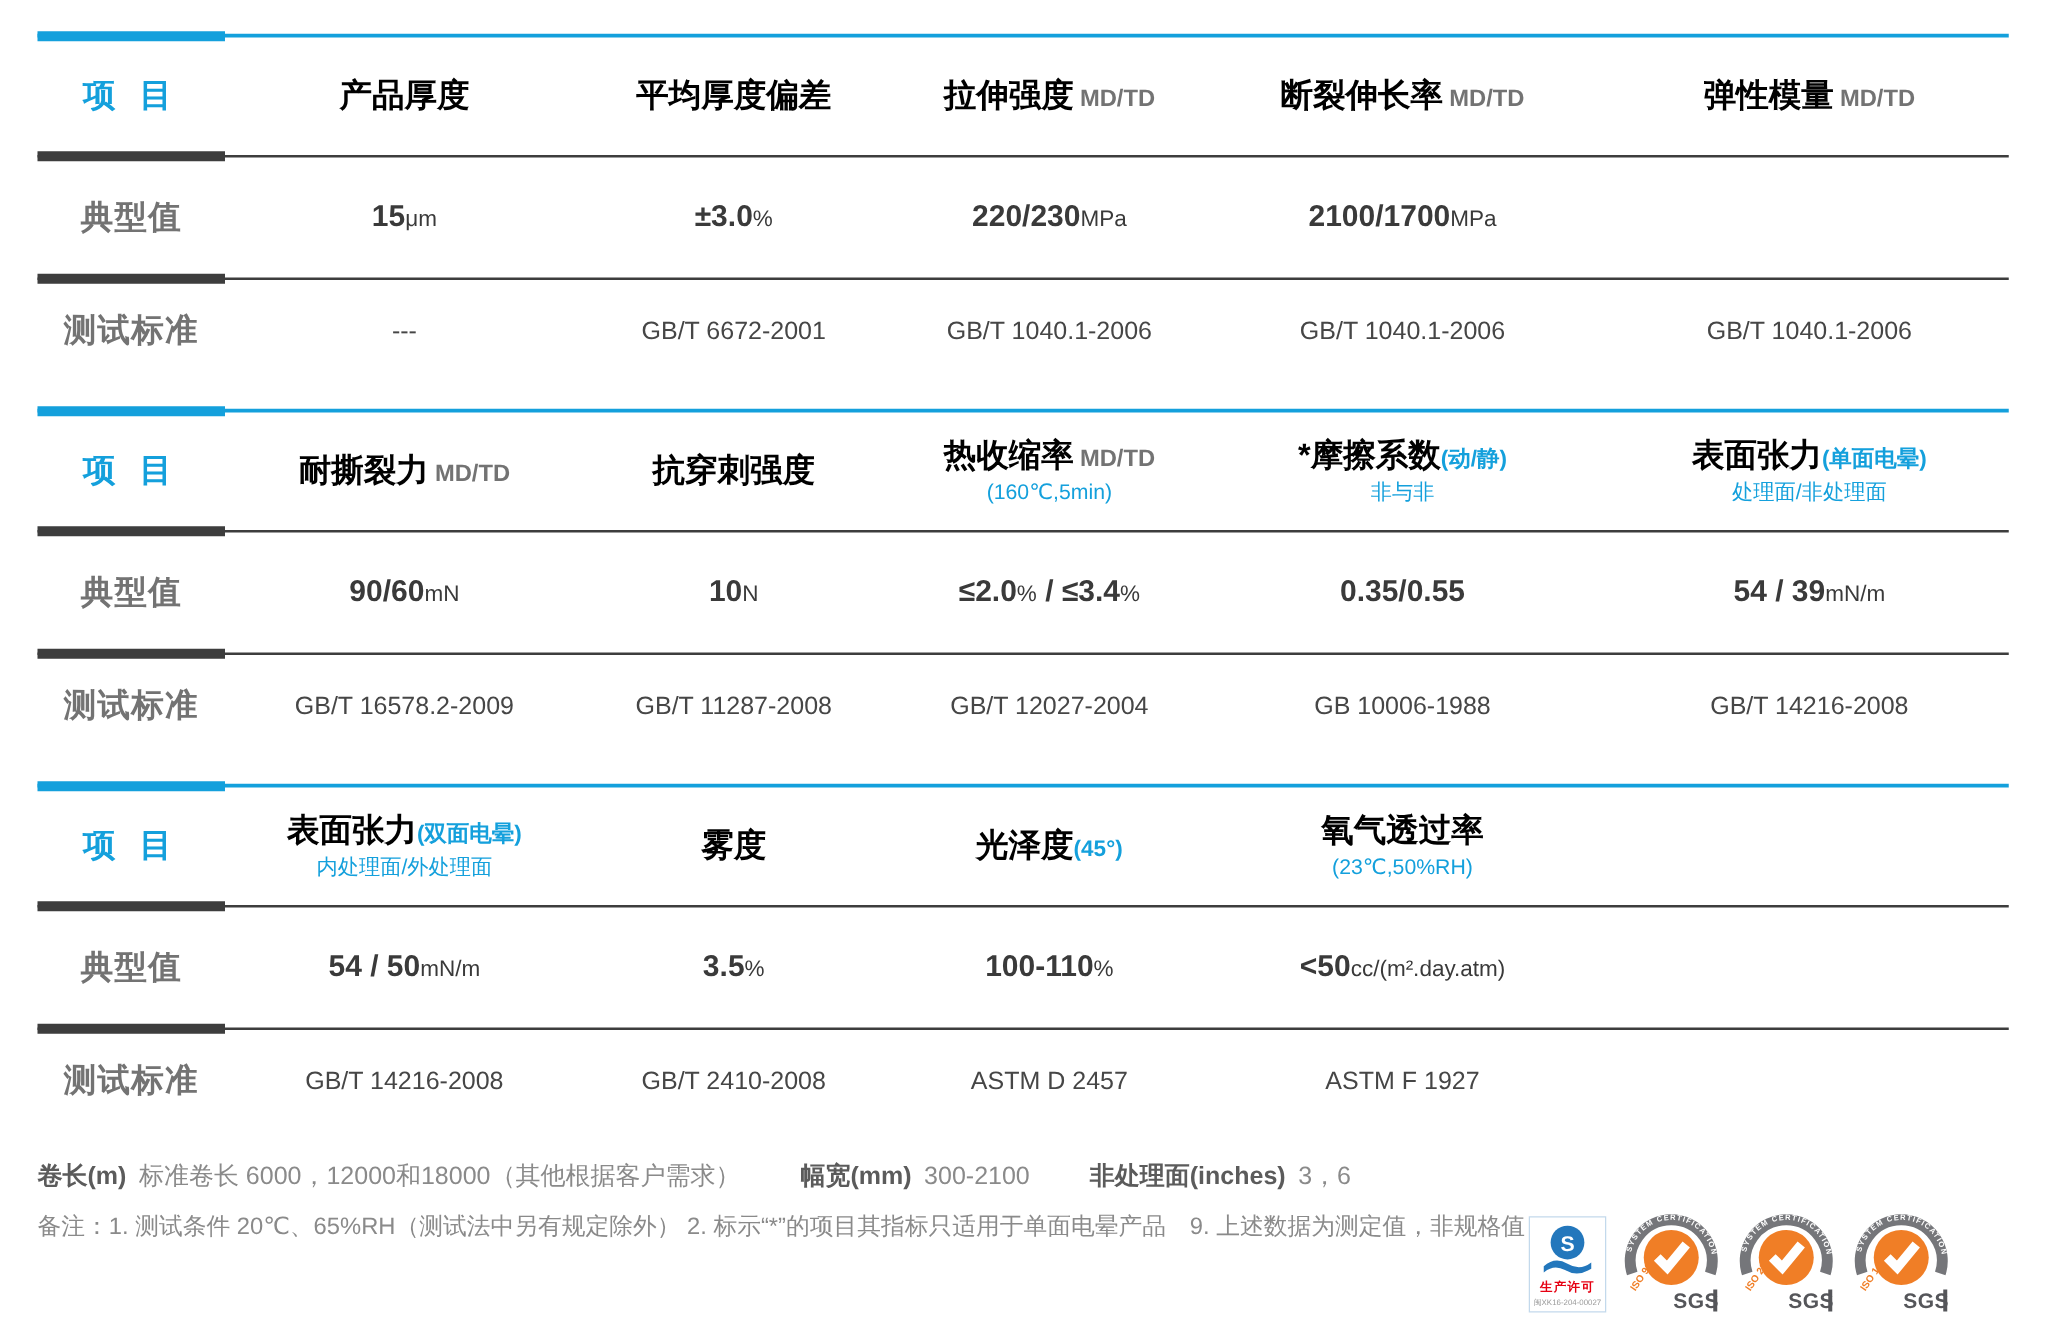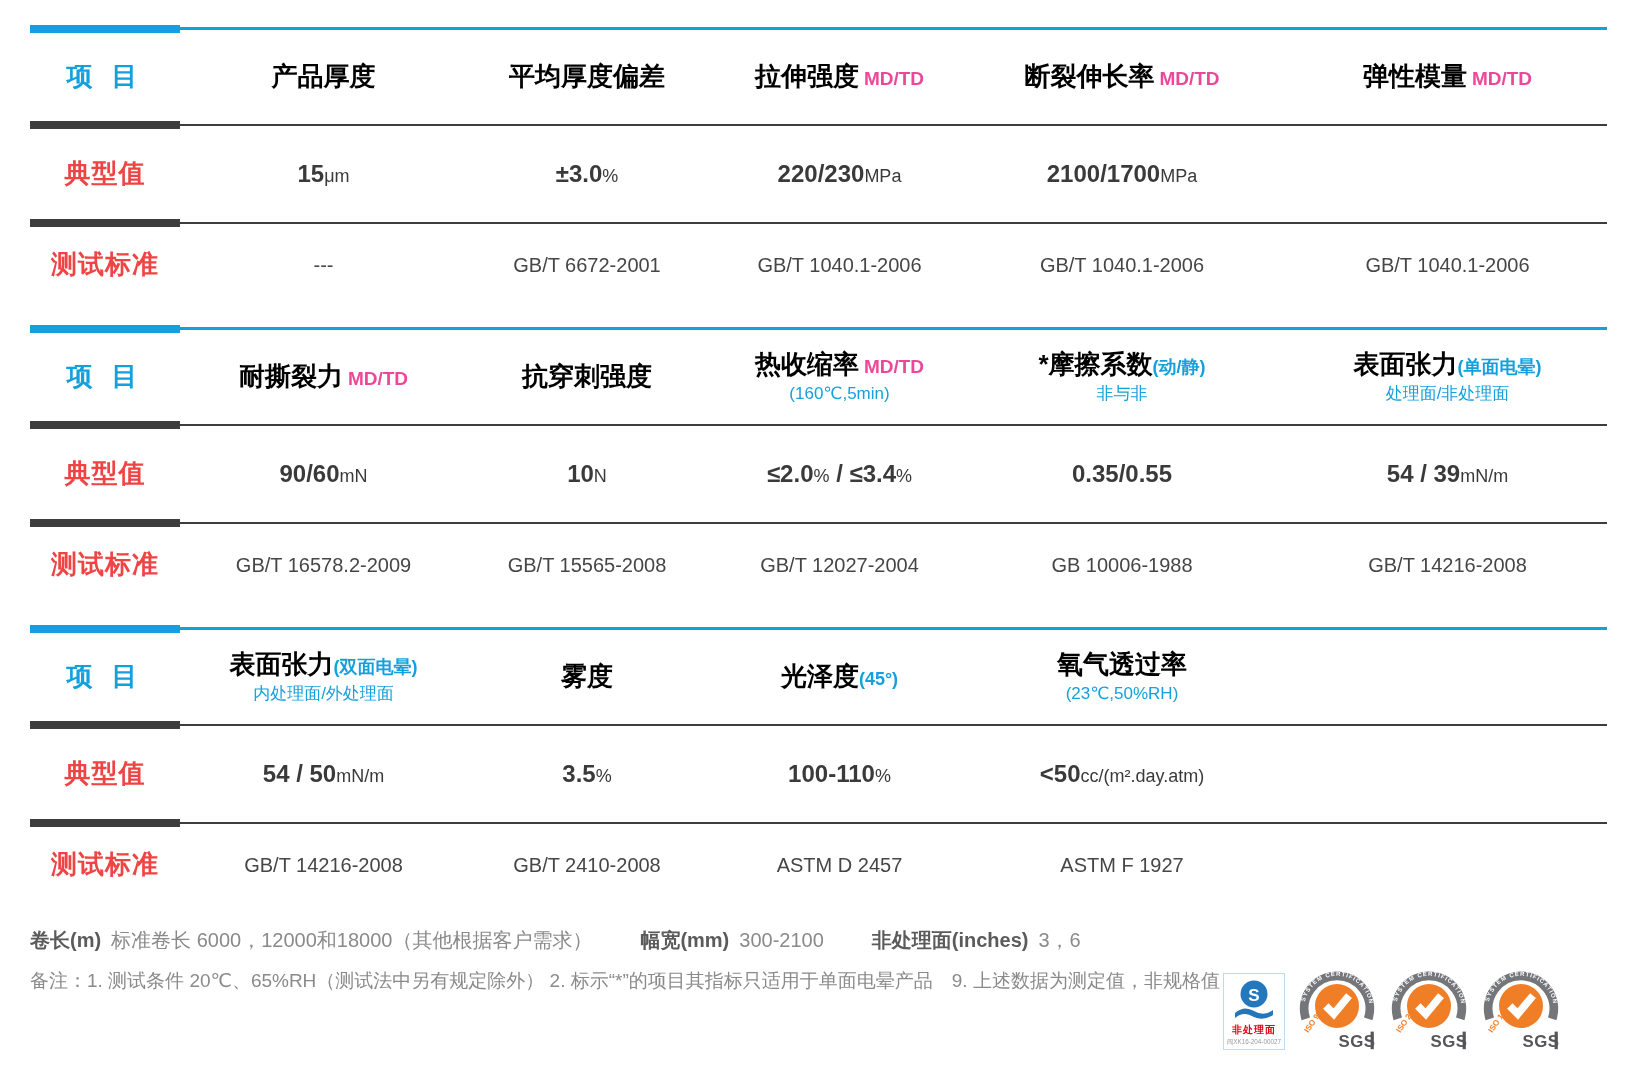--- a/index.html
+++ b/index.html
@@ -22,27 +22,27 @@
 
   .section { margin-bottom:22px; }
   .row { display:grid; grid-template-columns:150px 287px 240px 265px 300px 351px; }
   .row.header   { height:88px; }
   .row.values   { height:90px; }
   .row.standards{ height:76px; }
   .cell {
     display:flex; flex-direction:column; align-items:center; justify-content:center;
     text-align:center; line-height:1.15;
   }
-  .rlabel { font-size:26px; font-weight:bold; color:#ef4444; letter-spacing:1px; }
+  .rlabel { font-size:26px; font-weight:bold; color:#737373; letter-spacing:1px; }
   .rlabel.blue { color:#14A0DC; letter-spacing:6px; }
 
   .hline1 { white-space:nowrap; }
   .hmain  { font-size:26px; font-weight:bold; color:#000000; }
   .hparen { font-size:18px; font-weight:bold; color:#14A0DC; }
-  .htail  { font-size:19px; font-weight:bold; color:#ec4899; margin-left:5px; }
+  .htail  { font-size:19px; font-weight:bold; color:#737373; margin-left:5px; }
   .hsub   { font-size:17px; font-weight:normal; color:#14A0DC; margin-top:4px; white-space:nowrap; }
 
   .vline { white-space:nowrap; }
   .vb { font-size:24px; font-weight:bold; color:#3a3a3a; }
   .vu { font-size:18px; font-weight:normal; color:#3a3a3a; }
 
   .std { font-size:20px; color:#464646; }
 
   .footer { margin-top:24px; }
   .spec-line { display:flex; gap:48px; font-size:20px; color:#8a8a8a; align-items:baseline; }
@@ -193,21 +193,21 @@
           <div class="cap"></div>
         </div>
         <div class="row standards">
           <div class="cell">
             <span class="rlabel">测试标准</span>
           </div>
           <div class="cell">
             <span class="std">GB/T 16578.2-2009</span>
           </div>
           <div class="cell">
-            <span class="std">GB/T 15565-2008</span>
+            <span class="std">GB/T 11287-2008</span>
           </div>
           <div class="cell">
             <span class="std">GB/T 12027-2004</span>
           </div>
           <div class="cell">
             <span class="std">GB 10006-1988</span>
           </div>
           <div class="cell">
             <span class="std">GB/T 14216-2008</span>
           </div>
@@ -297,21 +297,21 @@
   </div>
 </div>
 
 <div class="badges" id="badges">
   <div class="qs-badge">
     <svg width="48" height="46" viewBox="0 0 48 46">
       <circle cx="24" cy="17" r="13.5" fill="#2377BC"></circle>
       <text x="24" y="23.5" text-anchor="middle" font-size="17" font-weight="bold" fill="#ffffff">S</text>
       <path d="M 5 36 Q 14 28 24 34 T 43 33 L 43 38 Q 32 45 22 39 Q 13 34 5 41 Z" fill="#2377BC"></path>
     </svg>
-    <div class="qs-license">非处理面</div>
+    <div class="qs-license">生产许可</div>
     <div class="qs-no">闽XK16-204-00027</div>
   </div>
 
 <div class="sgs-badge">
       <svg width="80" height="92" viewBox="0 0 100 115">
         <defs>
           <path id="sgsarc0" d="M 11 76 A 41 41 0 1 1 89 76" fill="none"></path>
         </defs>
         <path d="M 11 76 A 41 41 0 1 1 89 76" fill="none" stroke="#75767A" stroke-width="11"></path>
         <text font-size="7.5" font-weight="bold" fill="#ffffff" letter-spacing="1.2"><textPath href="#sgsarc0" startOffset="14%">SYSTEM CERTIFICATION</textPath></text>

